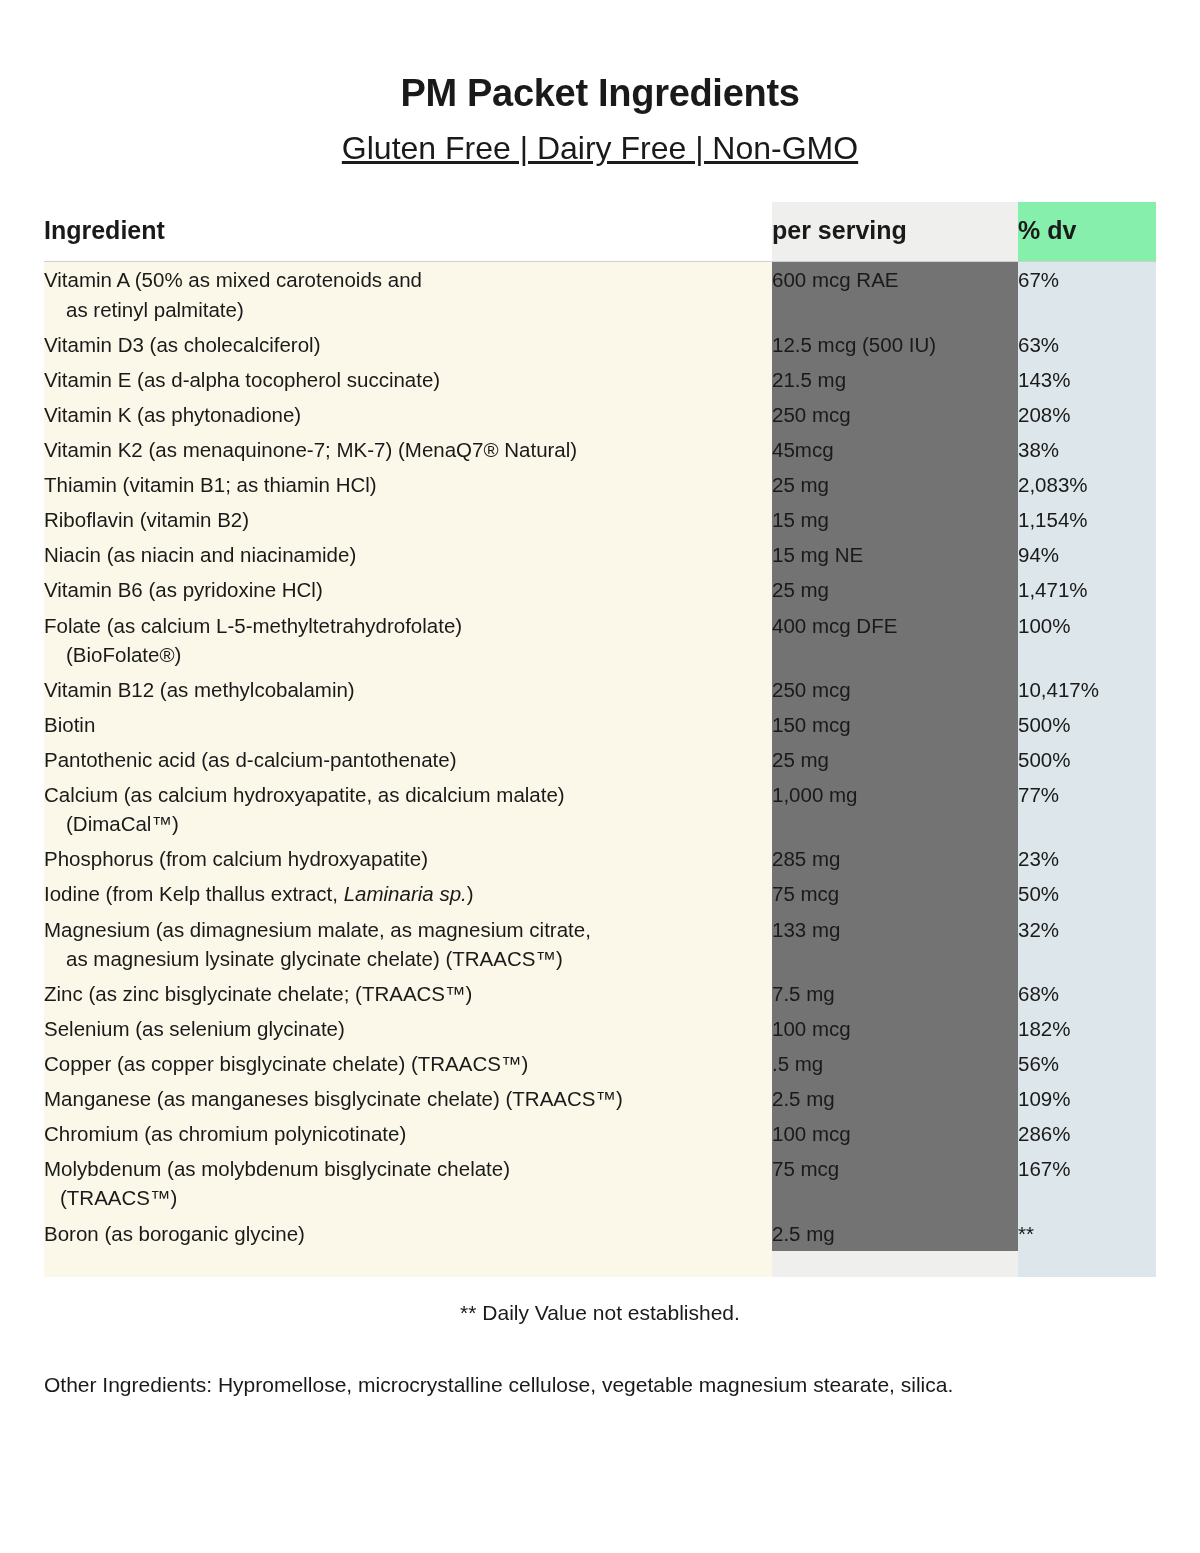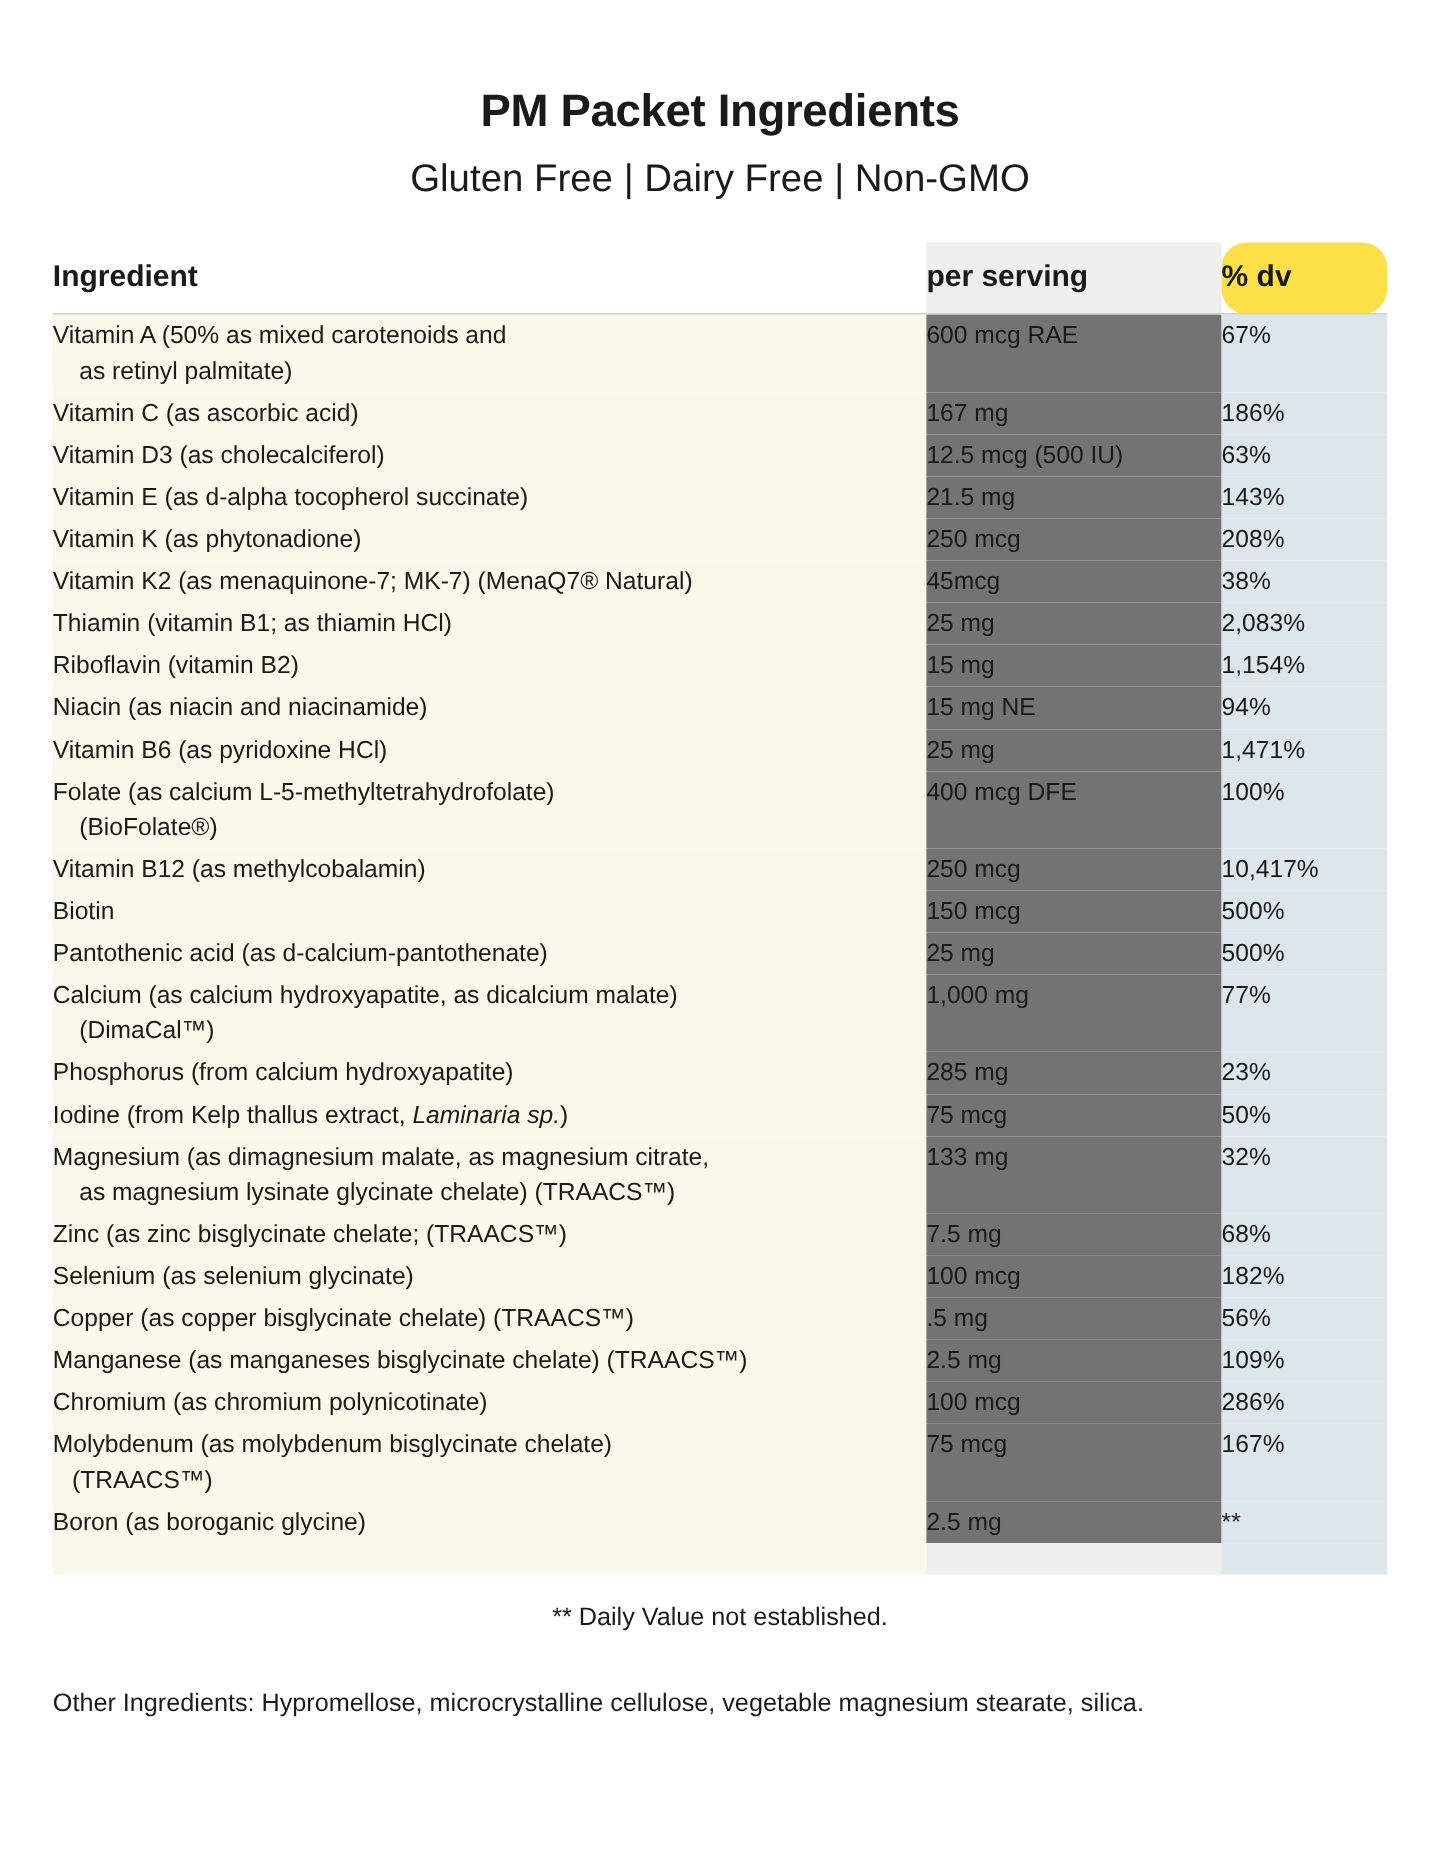--- a/index.html
+++ b/index.html
@@ -29,20 +29,21 @@
     letter-spacing: -0.3px;
     margin: 72px 0 0 0;
     line-height: 1.15;
   }
   .subtitle {
     text-align: center;
     font-size: 32px;
     font-weight: normal;
     margin: 14px 0 0 0;
     line-height: 1.15;
+    text-decoration: underline;
   }
 
   .table-wrap {
     margin: 36px 44px 0 44px;
     position: relative;
   }
   table.ing {
     width: 1112px;
     border-collapse: collapse;
     table-layout: fixed;
@@ -54,21 +55,21 @@
   table.ing thead th {
     font-size: 25px;
     font-weight: bold;
     text-align: left;
     padding: 14px 11px 16px 0;
     border-bottom: 1px solid #cfcfcf;
     vertical-align: bottom;
   }
   thead th.h1 { padding-left: 26px; }
   thead th.h2 { text-align: center; background: #efefee; }
-  thead th.h3 { text-align: center; background: #fde047; border-radius: 21px; }
+  thead th.h3 { text-align: center; background: #86efac; }
 
   table.ing tbody td {
     font-size: 20.5px;
     line-height: 1.42;
     vertical-align: top;
     padding: 3px 0 3px 0;
   }
   td.c-name {
     background: #fbf8e9;
     padding-left: 14px;
@@ -129,25 +130,20 @@
           <th class="h3">% dv</th>
         </tr>
       </thead>
       <tbody id="table-body">
           <tr>
             <td class="c-name">Vitamin A (50% as mixed carotenoids and<span class="cont">as retinyl palmitate)</span></td>
             <td class="c-serv">600 mcg RAE</td>
             <td class="c-dv">67%</td>
           </tr>
           <tr>
-            <td class="c-name">Vitamin C (as ascorbic acid)</td>
-            <td class="c-serv">167 mg</td>
-            <td class="c-dv">186%</td>
-          </tr>
-          <tr>
             <td class="c-name">Vitamin D3 (as cholecalciferol)</td>
             <td class="c-serv">12.5 mcg (500 IU)</td>
             <td class="c-dv">63%</td>
           </tr>
           <tr>
             <td class="c-name">Vitamin E (as d-alpha tocopherol succinate)</td>
             <td class="c-serv"> 21.5 mg</td>
             <td class="c-dv">143%</td>
           </tr>
           <tr>

